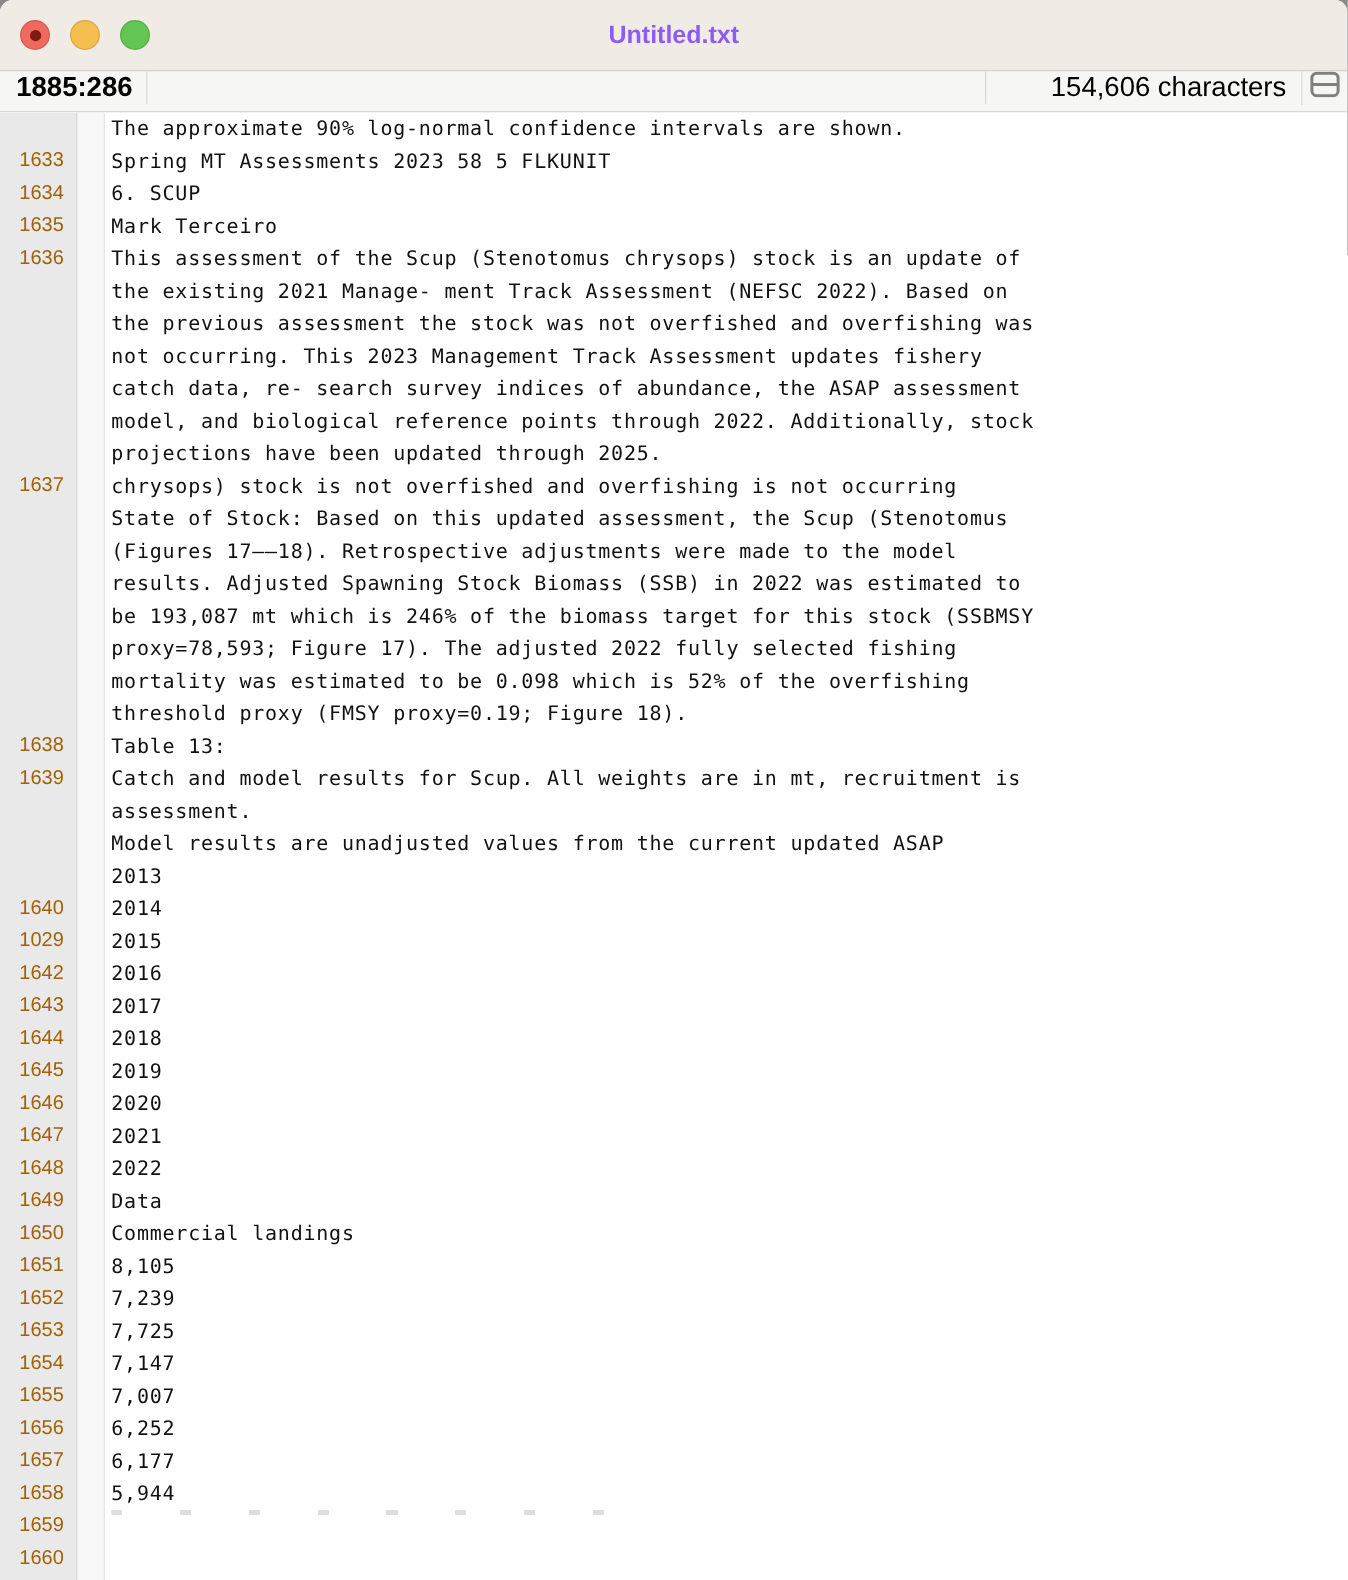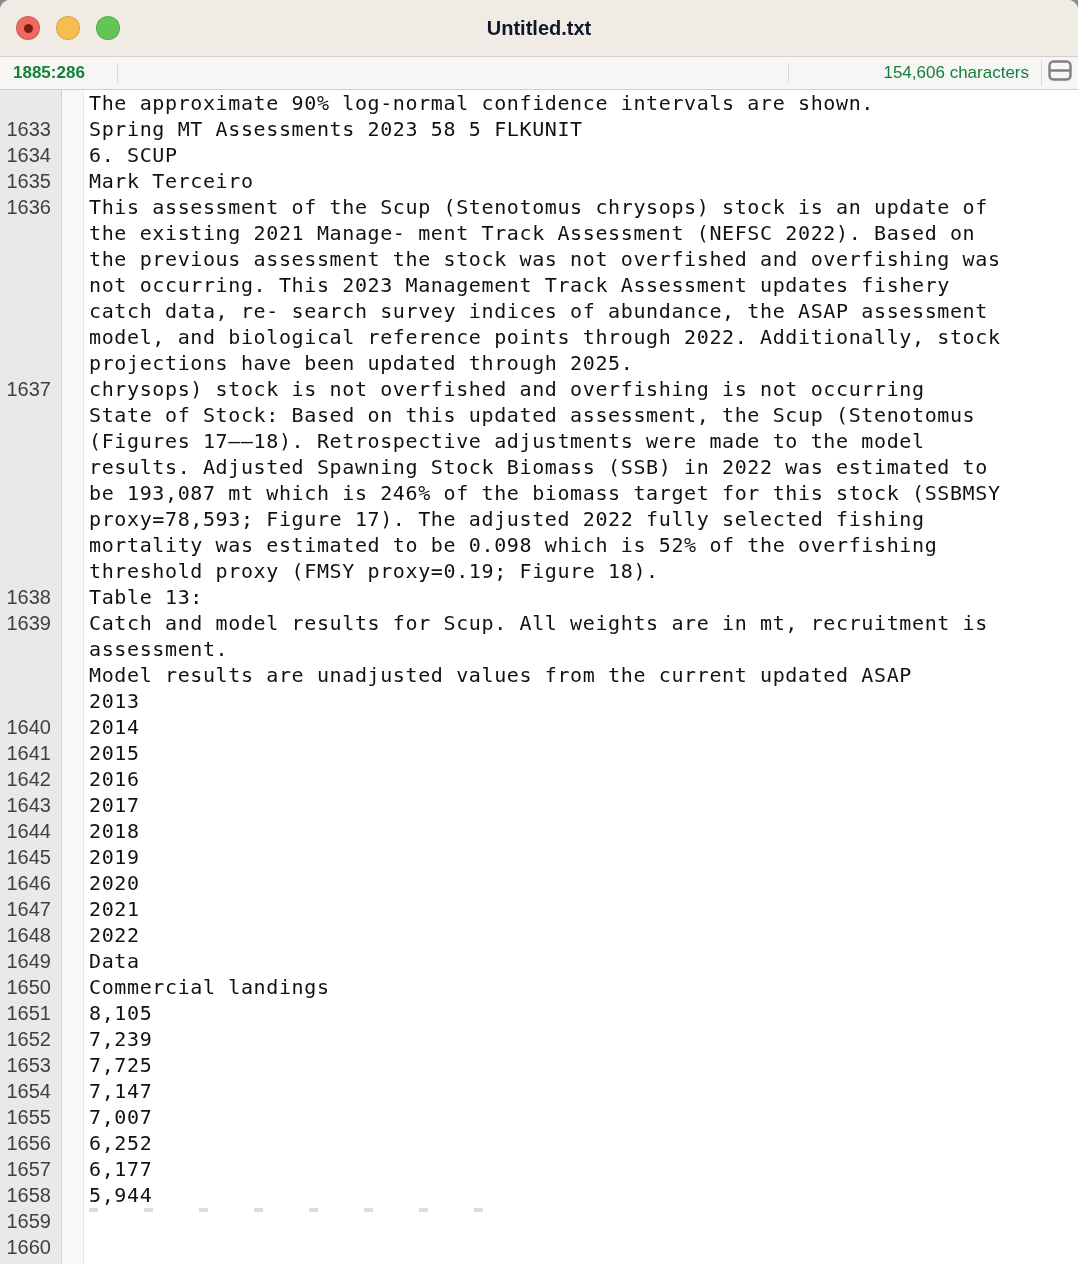--- a/index.html
+++ b/index.html
@@ -26,31 +26,31 @@
   .tl {
     width: 24px; height: 24px; border-radius: 50%;
     display: flex; align-items: center; justify-content: center;
     border: 1px solid rgba(0,0,0,0.12);
     cursor: pointer;
   }
   .tl-close-dot { width: 9px; height: 9px; border-radius: 50%; }
   .window-title {
     position: absolute; left: 0; right: 0;
     text-align: center;
-    font-size: 20px; font-weight: bold; color: #0f172a;
+    font-size: 20px; font-weight: bold; color: #8b5cf6;
     pointer-events: none;
   }
 
   
   .statusbar {
     height: 33px; flex: 0 0 33px;
     background: #f6f6f5;
     border-bottom: 1px solid #cfcfcf;
-    display: flex; align-items: center;
-    font-size: 17px; color: #15803d;
+    display: flex; align-items: flex-start;
+    font-size: 22px; color: #000000;
   }
   .sb-seg { display: flex; align-items: center; }
   .sb-cursor {
     width: 118px; padding-left: 13px;
     font-weight: 600;
     border-right: 1px solid #d9d9d9;
   }
   .sb-spacer { flex: 1; }
   .sb-count {
     width: 253px;
@@ -65,35 +65,35 @@
     justify-content: center;
     cursor: pointer;
   }
 
   
   .editor { flex: 1; display: flex; overflow: hidden; background: #ffffff; }
   .gutter {
     width: 62px; flex: 0 0 62px;
     background: #e9e9e9;
     border-right: 1px solid #d2d2d2;
-    color: #404040;
-    font-size: 20px;
+    color: #a16207;
+    font-size: 16px;
     text-align: right;
   }
   .gutter .ln { height: 26px; line-height: 26px; padding-right: 10px; }
   .margin-strip {
     width: 22px; flex: 0 0 22px;
     background: #f8f8f8;
     border-right: 1px solid #e6e6e6;
   }
   .textcol {
     flex: 1;
     padding-left: 5px;
     font-family: "DejaVu Sans Mono", monospace;
-    font-size: 20px;
+    font-size: 16px;
     letter-spacing: 0.62px;
     color: #111111;
   }
   .textcol .tx {
     height: 26px; line-height: 26px;
     white-space: pre;
     cursor: text;
   }
   .clip-strip {
     height: 4px; width: 400px; margin-top: 0;
@@ -152,21 +152,21 @@
         <div class="ln"></div>
         <div class="ln"></div>
         <div class="ln"></div>
         <div class="ln"></div>
         <div class="ln">1638</div>
         <div class="ln">1639</div>
         <div class="ln"></div>
         <div class="ln"></div>
         <div class="ln"></div>
         <div class="ln">1640</div>
-        <div class="ln">1641</div>
+        <div class="ln">1029</div>
         <div class="ln">1642</div>
         <div class="ln">1643</div>
         <div class="ln">1644</div>
         <div class="ln">1645</div>
         <div class="ln">1646</div>
         <div class="ln">1647</div>
         <div class="ln">1648</div>
         <div class="ln">1649</div>
         <div class="ln">1650</div>
         <div class="ln">1651</div>

